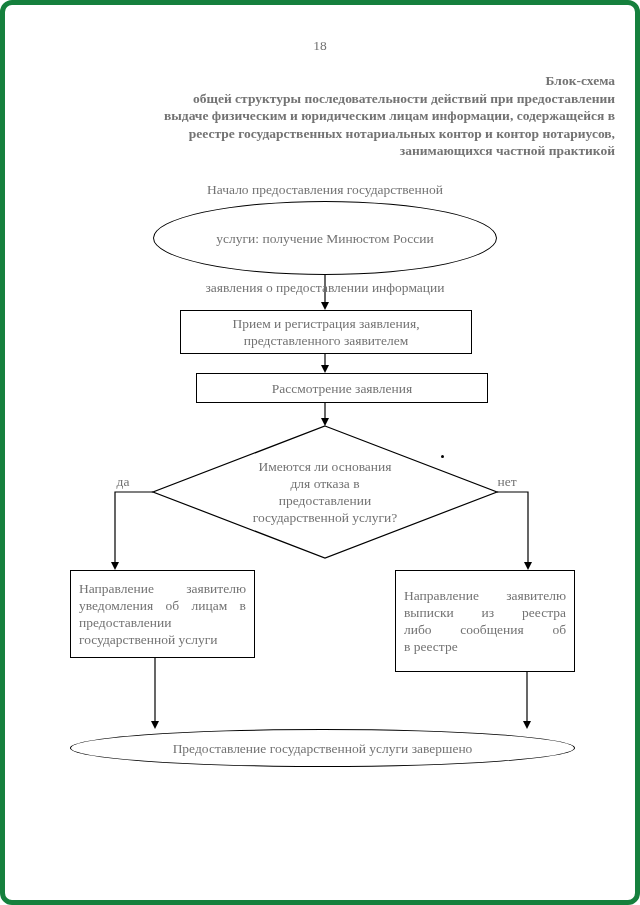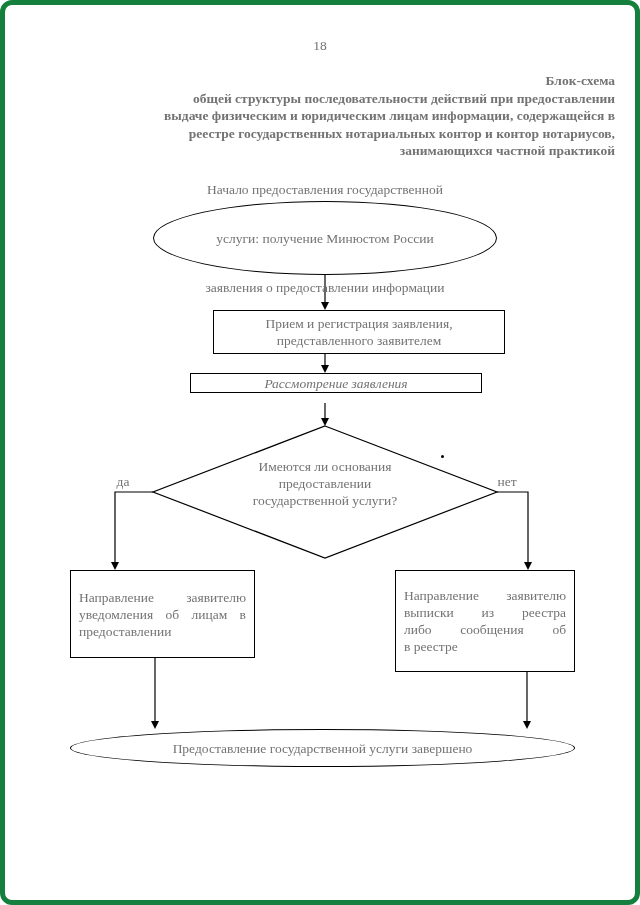--- a/index.html
+++ b/index.html
@@ -82,42 +82,44 @@
     <line x1="522" y1="667" x2="522" y2="716"></line>
     <polygon class="arrowhead" points="518,716 526,716 522,724"></polygon>
   </svg>
 
   <div class="shape oval" style="left:148px; top:196px; width:344px; height:74px;gap:32px;">
     <span class="line">Начало предоставления государственной</span>
     <span class="line">услуги: получение Минюстом России</span>
     <span class="line">заявления о предоставлении информации</span>
   </div>
 
-  <div class="shape rect" style="left:175px; top:305px; width:292px; height:44px;margin-left:33px;">
+  <div class="shape rect" style="left:175px; top:305px; width:292px; height:44px;">
     <span class="line">Прием и регистрация заявления,</span>
     <span class="line">представленного заявителем</span>
   </div>
 
-  <div class="shape rect" style="left:185px; top:368px; width:292px; height:20px;font-style:italic;">
+  <div class="shape rect" style="left:191px; top:368px; width:292px; height:30px;">
     <span class="line">Рассмотрение заявления</span>
   </div>
 
   <div class="decision-text">
     <span class="line">Имеются ли основания</span>
+    <span class="line">для отказа в</span>
     <span class="line">предоставлении</span>
     <span class="line">государственной услуги?</span>
   </div>
 
   <div class="branch-label yes">да</div>
   <div class="branch-label no">нет</div>
 
   <div class="shape rect side" style="left:65px; top:565px; width:185px; height:88px;">
     <span class="line jl">Направление заявителю</span>
     <span class="line jl">уведомления об лицам в</span>
     <span class="line">предоставлении</span>
+    <span class="line">государственной услуги</span>
   </div>
 
   <div class="shape rect side" style="left:390px; top:565px; width:180px; height:102px;">
     <span class="line jl">Направление заявителю</span>
     <span class="line jl">выписки из реестра</span>
     <span class="line jl">либо сообщения об</span>
     <span class="line">в реестре</span>
   </div>
 
   <div class="shape oval" style="left:65px; top:724px; width:505px; height:38px;">

